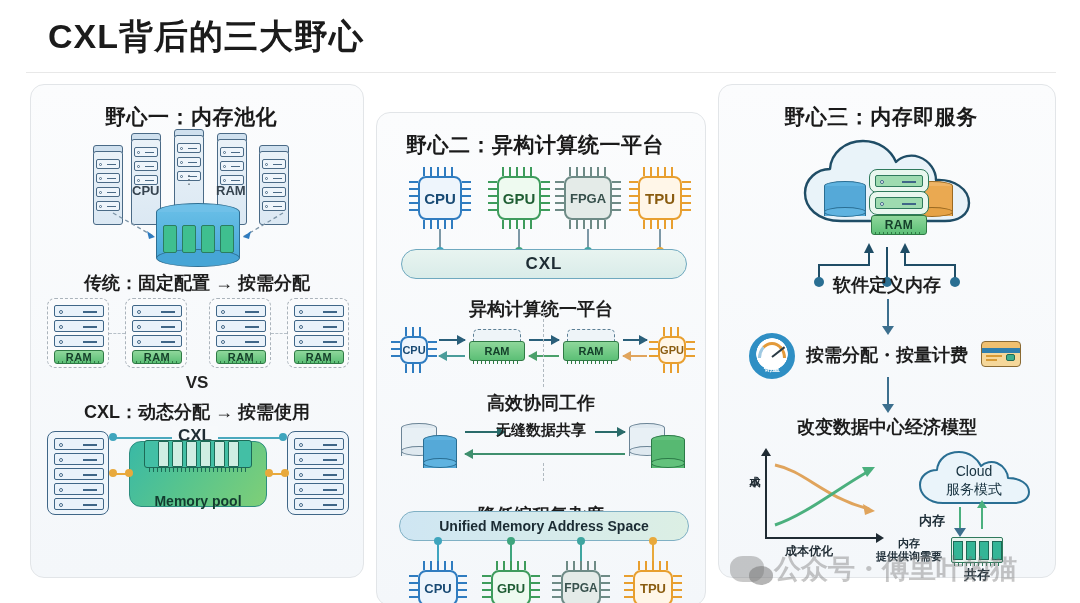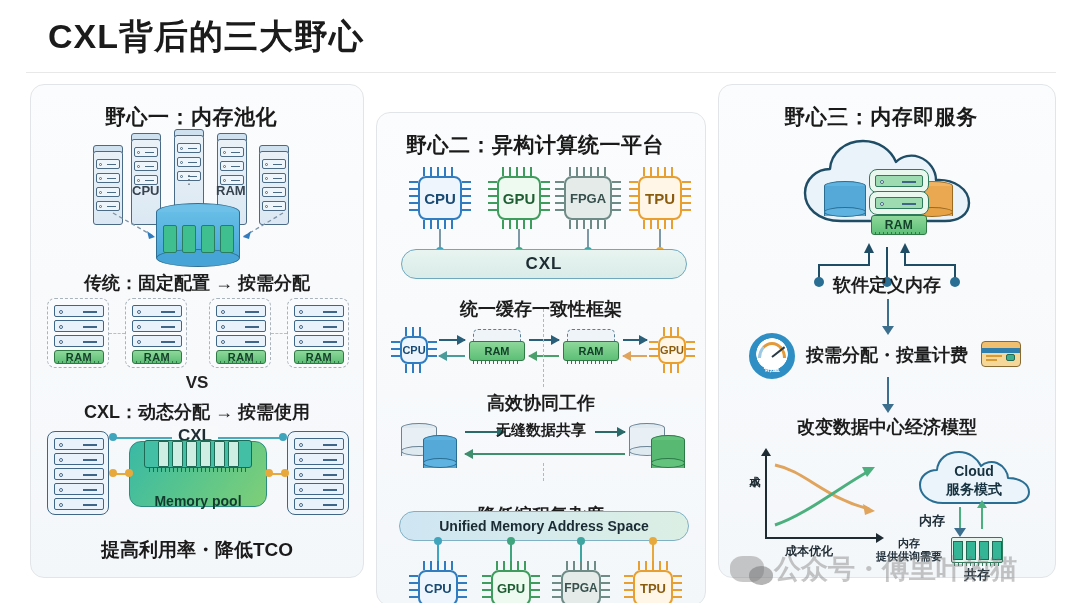--- a/index.html
+++ b/index.html
@@ -224,21 +224,21 @@
   .db.light .m{background:#e8f0f5;border-color:#6b8496;}
   .db.blue .t,.db.blue .b{background:#5fb3e0;border:1.4px solid #2a6e93;}
   .db.blue .m{background:#55a9d8;border-color:#2a6e93;}
   .db.green .t,.db.green .b{background:#63c27c;border:1.4px solid #2b7a47;}
   .db.green .m{background:#57b972;border-color:#2b7a47;}
 
   
   .cloud{position:absolute;}
   .cloud svg{display:block;}
   .cloud-label{
-    position:absolute;left:0;right:0;text-align:center;font-size:14px;font-weight:700;color:#16313f;line-height:1.25;
+    position:absolute;left:0;right:0;text-align:center;font-size:14px;font-weight:400;color:#16313f;line-height:1.25;
   }
 
   
   .flow-arrow{position:absolute;width:2px;background:#3c6f8e;}
   .flow-arrow::after{
     content:'';position:absolute;left:-5px;bottom:-8px;width:0;height:0;
     border-left:6px solid transparent;border-right:6px solid transparent;border-top:9px solid #3c6f8e;
   }
   .gauge{
     position:absolute;width:46px;height:46px;border-radius:50%;
@@ -438,21 +438,20 @@
       <div class="plabel">Memory pool</div>
     </div>
 
     <div class="cxl-line" style="left:84px;top:388px;width:14px;background:#e8a93c;"></div>
     <div class="dot amber" style="left:78px;top:384px;"></div>
     <div class="dot amber" style="left:94px;top:384px;"></div>
     <div class="cxl-line" style="left:238px;top:388px;width:14px;background:#e8a93c;"></div>
     <div class="dot amber" style="left:234px;top:384px;"></div>
     <div class="dot amber" style="left:250px;top:384px;"></div>
 
-    <div class="footer-line">提高利用率・降低TCO</div>
   </div>
 
   <div class="panel" id="panel2">
     <div class="panel-title">野心二：异构计算统一平台</div>
 
     <div class="chip blue" style="left:32px;top:54px;width:62px;height:62px;">
       <span class="pins t"></span>
       <span class="pins b"></span>
       <span class="pins l"></span>
       <span class="pins r"></span>
@@ -484,21 +483,21 @@
     <div class="vbar" style="left:141px;top:116px;height:22px;"></div>
     <div class="vbar" style="left:210px;top:116px;height:22px;"></div>
     <div class="vbar" style="left:282px;top:116px;height:22px;"></div>
     <div class="dot" style="left:59px;top:134px;"></div>
     <div class="dot" style="left:138px;top:134px;background:#3fa57e;"></div>
     <div class="dot" style="left:207px;top:134px;background:#3fa5a0;"></div>
     <div class="dot amber" style="left:279px;top:134px;"></div>
 
     <div class="cxlbar" style="left:24px;top:136px;width:286px;height:30px;">CXL</div>
 
-    <div class="headline" style="top:184px;">统一缓存一致性框架</div>
+    <div class="headline" style="top:184px;">异构计算统一平台</div>
 
     <div class="chip blue" style="left:14px;top:214px;width:46px;height:46px;">
       <span class="pins t"></span>
       <span class="pins b"></span>
       <span class="pins l"></span>
       <span class="pins r"></span>
       <span class="core" style="font-size:11px">CPU</span>
     </div>
     <div class="ramnode" style="left:92px;top:216px;width:56px;height:34px;">
       <div class="cap"></div>

